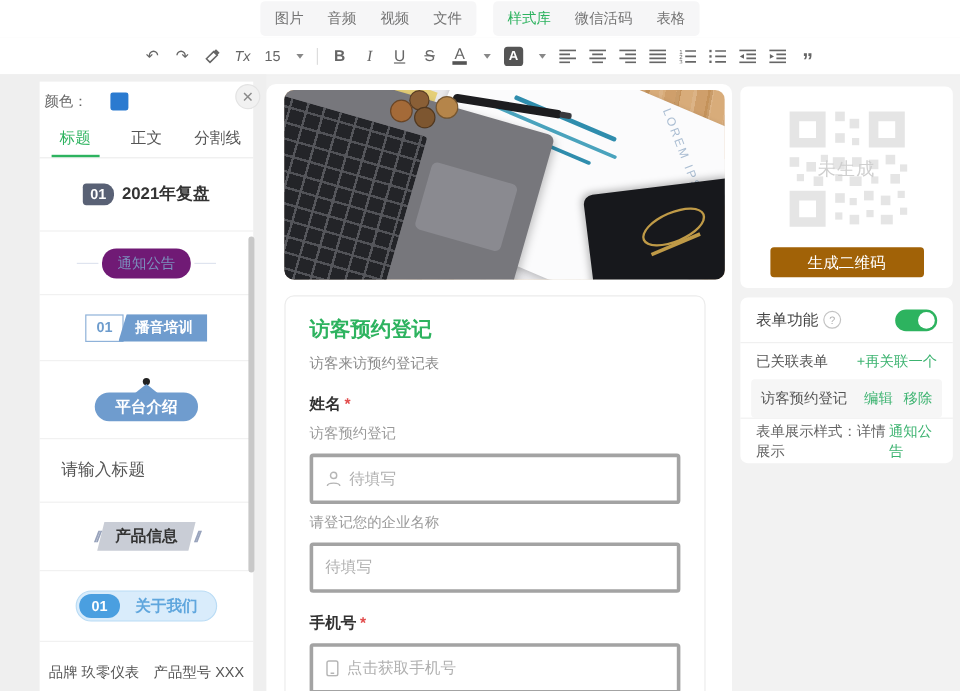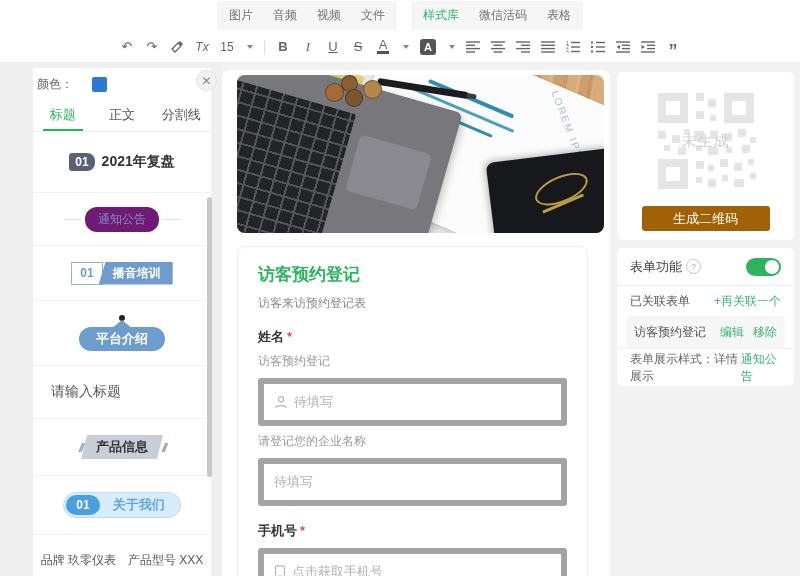--- a/index.html
+++ b/index.html
@@ -118,21 +118,21 @@
   .nb-logo{left:44px;top:22px;width:52px;height:22px;border:2px solid #bf9a47;border-radius:50%;transform:rotate(-16deg);}
   .nb-text{left:50px;top:48px;width:44px;height:3px;background:#bf9a47;transform:rotate(-16deg);}
   
   .form-card{margin:13px 22px 0 15px;width:309px;border:1px solid #ececec;border-radius:8px;
     padding:16px 20px 20px 20px;background:#fff;}
   .form-title{color:#2db35f;font-size:17px;font-weight:bold;}
   .form-subtitle{color:#8a8a8a;font-size:12px;margin-top:9px;}
   .f-label{margin-top:16px;font-size:13px;font-weight:bold;color:#333;}
   .f-label .req{color:#e24b4b;margin-left:3px;}
   .f-helper{font-size:12px;color:#9a9a9a;margin-top:7px;}
-  .f-input{margin-top:8px;height:36px;border:6px solid #a3a3a3;border-radius:3px;display:flex;
+  .f-input{margin-top:8px;height:36px;border:3px solid #a3a3a3;border-radius:3px;display:flex;
     align-items:center;padding:0 10px;gap:6px;cursor:text;}
   .f-input .ph{font-size:13px;color:#b0b0b0;}
   .f-input svg{display:block;}
   
   .panel{position:absolute;left:617px;width:177px;background:#fff;border-radius:6px;}
   .panel.qr{top:72px;height:168px;}
   .qr-wrap{position:relative;width:112px;height:112px;margin:13px auto 0 auto;}
   .qr-wrap svg{display:block;}
   .qr-text{position:absolute;left:0;top:0;width:100%;height:100%;display:flex;align-items:center;justify-content:center;
     color:#cfcfcf;font-size:15px;letter-spacing:1px;}

